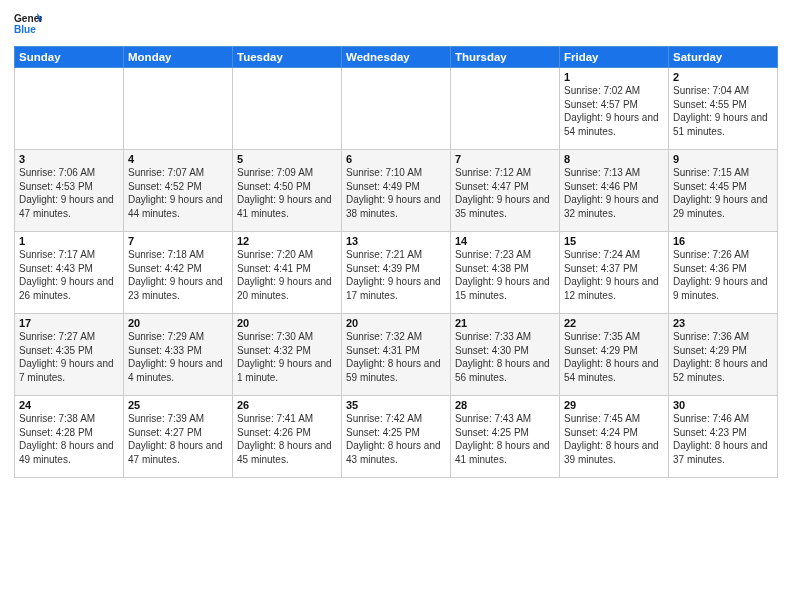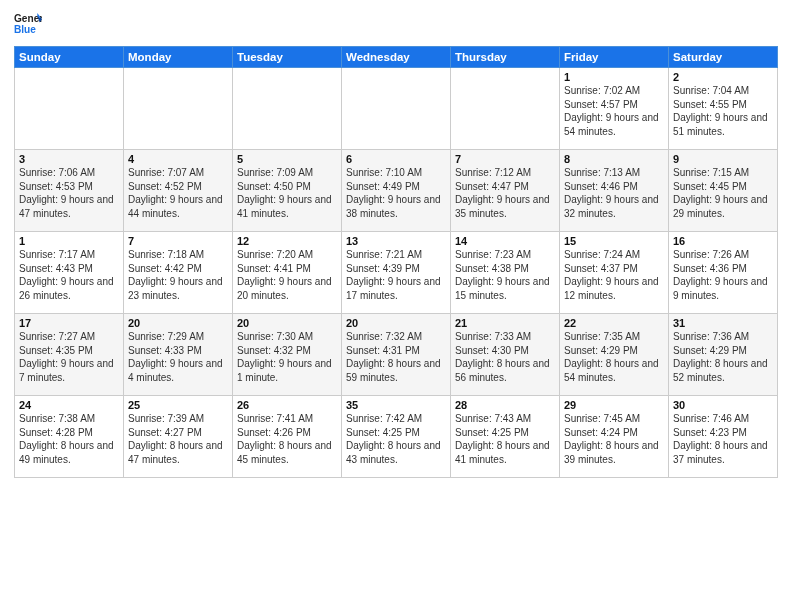--- a/index.html
+++ b/index.html
@@ -221,21 +221,21 @@
           </td>
           <td>
             <span class="day-num">21</span>
             <div class="day-info">Sunrise: 7:33 AM<br>Sunset: 4:30 PM<br>Daylight: 8 hours and 56 minutes.</div>
           </td>
           <td>
             <span class="day-num">22</span>
             <div class="day-info">Sunrise: 7:35 AM<br>Sunset: 4:29 PM<br>Daylight: 8 hours and 54 minutes.</div>
           </td>
           <td>
-            <span class="day-num">31</span>
+            <span class="day-num">23</span>
             <div class="day-info">Sunrise: 7:36 AM<br>Sunset: 4:29 PM<br>Daylight: 8 hours and 52 minutes.</div>
           </td>
         </tr>
         <tr class="row-odd">
           <td>
             <span class="day-num">24</span>
             <div class="day-info">Sunrise: 7:38 AM<br>Sunset: 4:28 PM<br>Daylight: 8 hours and 49 minutes.</div>
           </td>
           <td>
             <span class="day-num">25</span>

